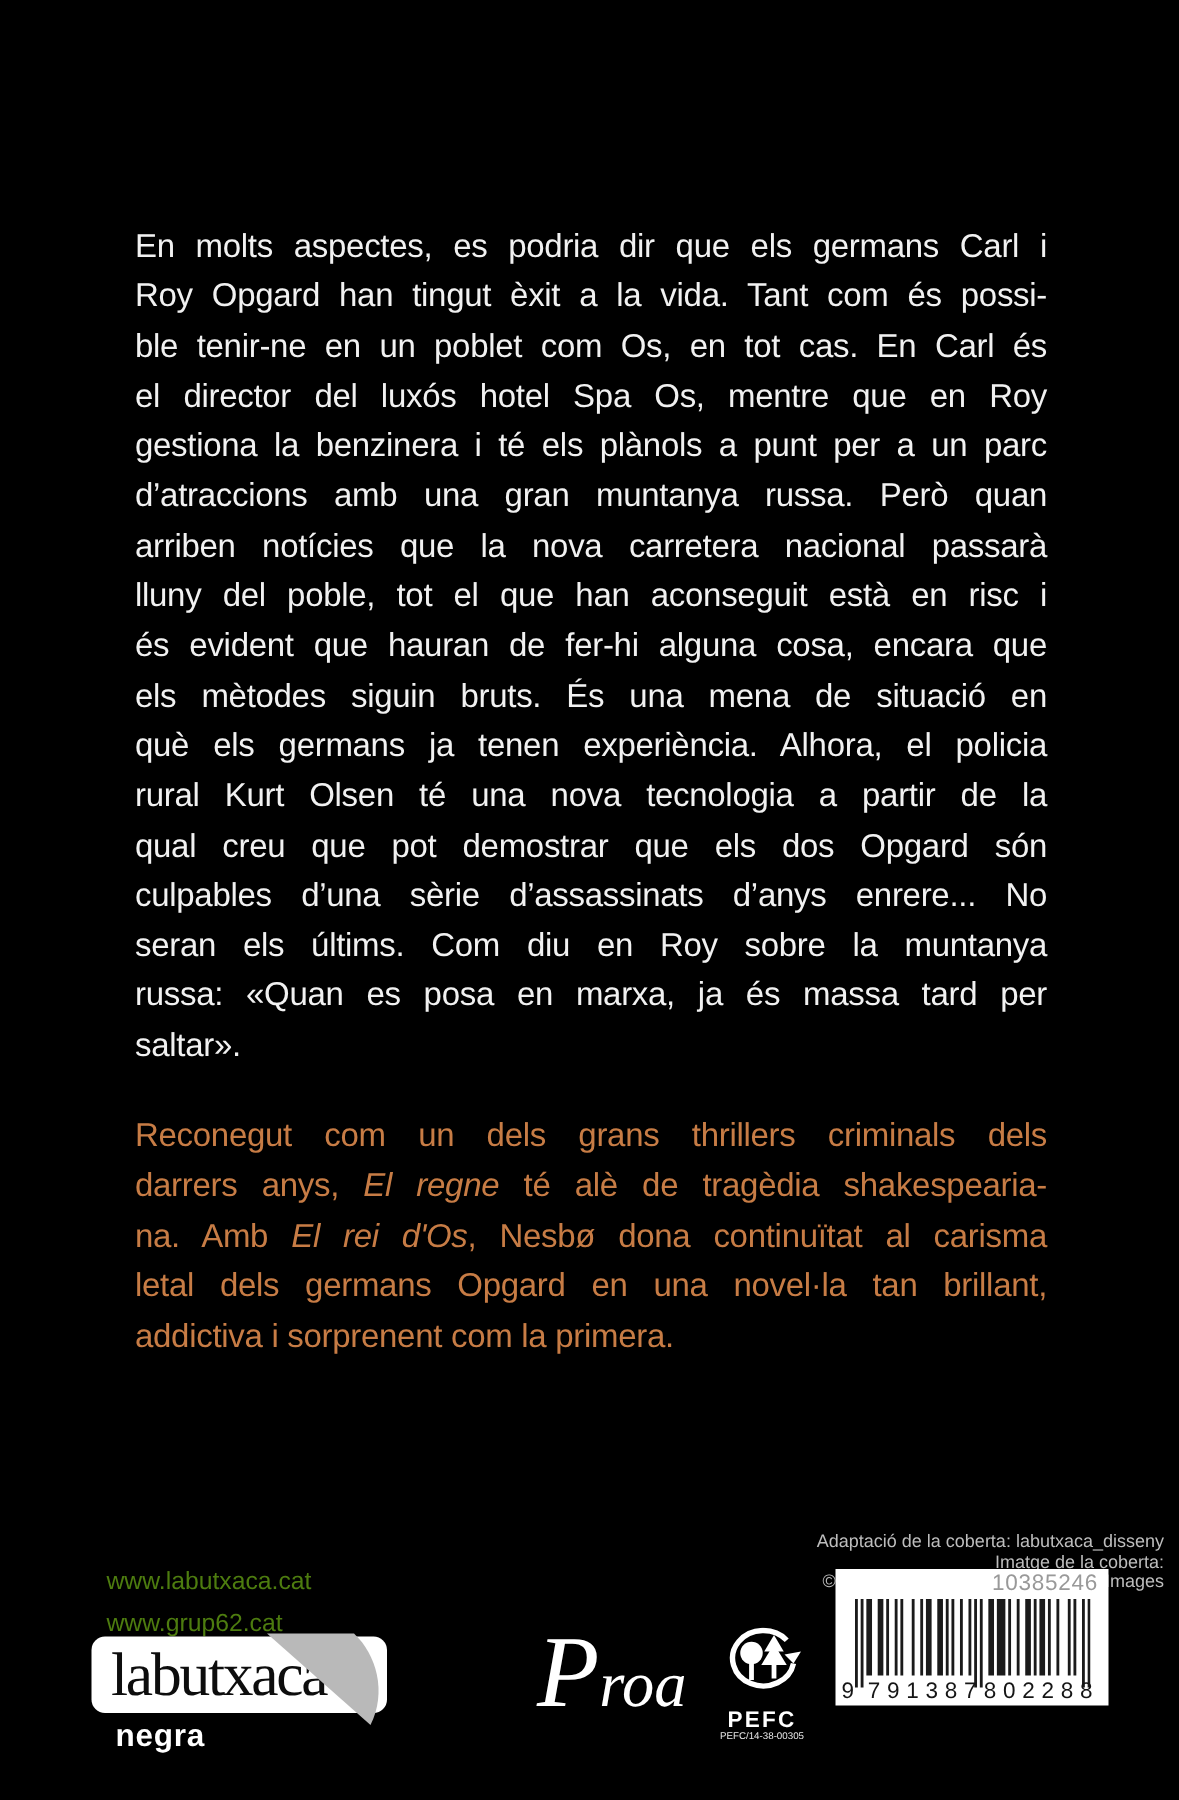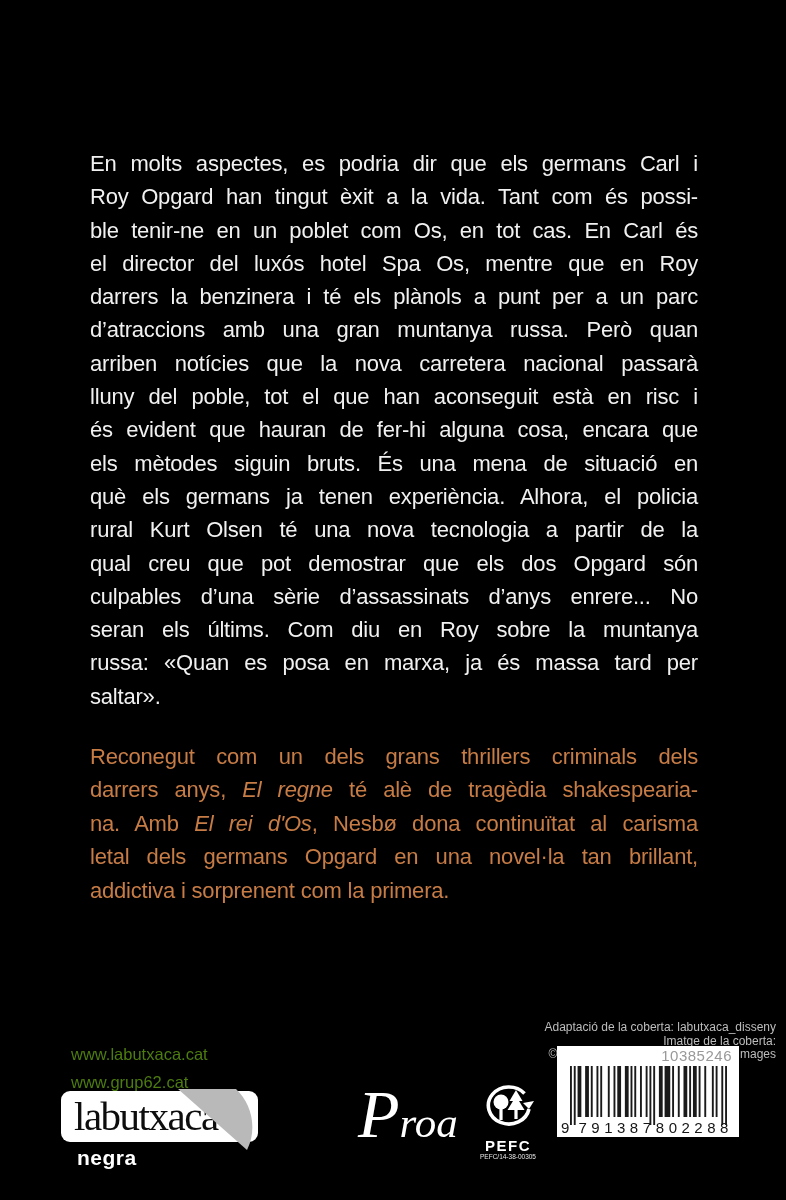--- a/index.html
+++ b/index.html
@@ -90,21 +90,21 @@
 </head>
 <body>
 
 <div>
 
   <div class="synopsis" id="synopsis">
       <div class="jline">En molts aspectes, es podria dir que els germans Carl i</div>
       <div class="jline">Roy Opgard han tingut èxit a la vida. Tant com és possi-</div>
       <div class="jline">ble tenir-ne en un poblet com Os, en tot cas. En Carl és</div>
       <div class="jline">el director del luxós hotel Spa Os, mentre que en Roy</div>
-      <div class="jline">darrers la benzinera i té els plànols a punt per a un parc</div>
+      <div class="jline">gestiona la benzinera i té els plànols a punt per a un parc</div>
       <div class="jline">d’atraccions amb una gran muntanya russa. Però quan</div>
       <div class="jline">arriben notícies que la nova carretera nacional passarà</div>
       <div class="jline">lluny del poble, tot el que han aconseguit està en risc i</div>
       <div class="jline">és evident que hauran de fer-hi alguna cosa, encara que</div>
       <div class="jline">els mètodes siguin bruts. És una mena de situació en</div>
       <div class="jline">què els germans ja tenen experiència. Alhora, el policia</div>
       <div class="jline">rural Kurt Olsen té una nova tecnologia a partir de la</div>
       <div class="jline">qual creu que pot demostrar que els dos Opgard són</div>
       <div class="jline">culpables d’una sèrie d’assassinats d’anys enrere... No</div>
       <div class="jline">seran els últims. Com diu en Roy sobre la muntanya</div>

